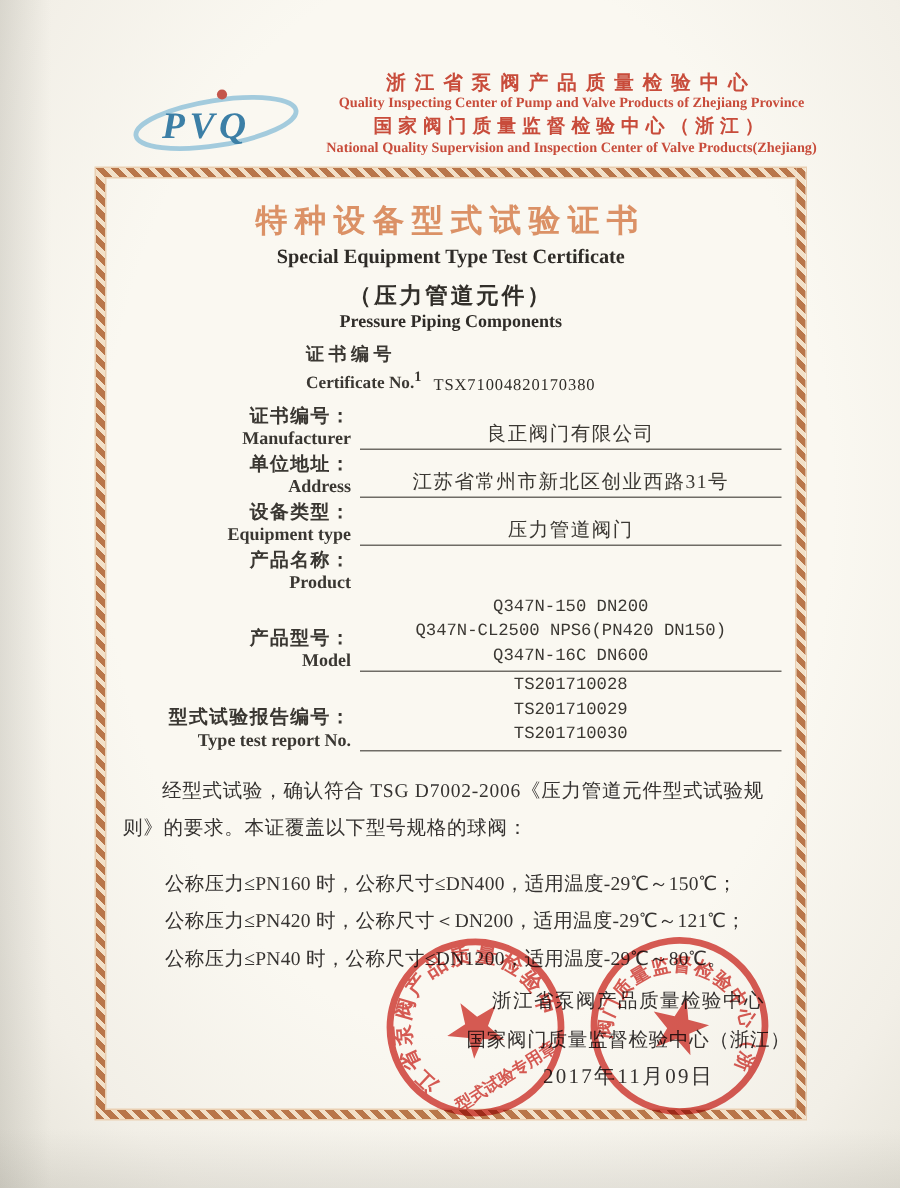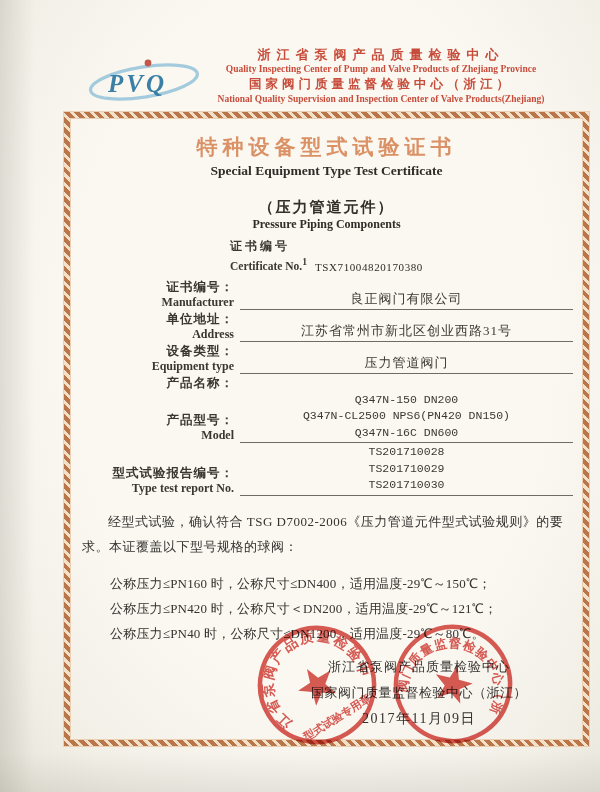--- a/index.html
+++ b/index.html
@@ -14,30 +14,30 @@
 
   
   .logo{position:absolute;left:84px;top:52px;width:120px;height:58px;}
   .hdr{position:absolute;left:198px;top:46px;width:366px;text-align:center;color:#c84c3b;}
   .hdr-zh1{font-size:13px;font-weight:bold;letter-spacing:6px;line-height:17px;white-space:nowrap;}
   .hdr-en1{font-size:9.5px;font-weight:bold;line-height:13px;white-space:nowrap;}
   .hdr-zh2{font-size:12.5px;font-weight:bold;letter-spacing:4px;line-height:17px;white-space:nowrap;}
   .hdr-en2{font-size:9.5px;font-weight:bold;line-height:13px;white-space:nowrap;}
 
   
-  .frame{position:absolute;left:64px;top:112px;width:525px;height:634px;box-sizing:border-box;
+  .frame{position:absolute;left:64px;top:112px;width:473px;height:634px;box-sizing:border-box;
     border:6px solid #bf7c50;
     border-image:repeating-linear-gradient(45deg,#b9764a 0 4px,#f2e0c8 4px 7px) 6;
     box-shadow:0 0 0 1px #eacfb2, inset 0 0 0 1px #eacfb2;
     background:transparent;}
 
   .title-zh{margin-top:15px;text-align:center;font-size:21px;font-weight:bold;letter-spacing:5px;color:#db9166;
     font-family:"Liberation Sans", sans-serif;}
   .title-en{margin-top:2px;text-align:center;font-size:13.5px;font-weight:bold;color:#2f2c28;}
-  .sub-zh{margin-top:19px;text-align:center;font-size:15px;font-weight:bold;letter-spacing:2px;color:#322f2a;}
+  .sub-zh{margin-top:9px;text-align:center;font-size:15px;font-weight:bold;letter-spacing:2px;color:#322f2a;}
   .sub-en{text-align:center;font-size:12px;font-weight:bold;color:#2f2c28;}
 
   .certno{margin-top:7px;display:flex;justify-content:center;align-items:flex-end;gap:8px;}
   .certno-labels{text-align:left;}
   .certno-zh{font-size:12px;font-weight:bold;letter-spacing:3px;line-height:15px;}
   .certno-en{font-size:11.5px;font-weight:bold;line-height:15px;}
   .certno-value{font-size:11px;letter-spacing:.6px;padding-bottom:1px;color:#2e2b27;}
 
   
   .fields{margin:5px 10px 0 6px;}
@@ -132,20 +132,21 @@
           <div class="f-en">Equipment type</div>
         </div>
         <div class="f-value">
           <div class="f-line">压力管道阀门</div>
         </div>
       </div>
 
       <div class="field-row">
         <div class="f-label">
           <div class="f-zh">产品名称：</div>
+          <div class="f-en">Product</div>
         </div>
       </div>
 
       <div class="field-row">
         <div class="f-label">
           <div class="f-zh">产品型号：</div>
           <div class="f-en">Model</div>
         </div>
         <div class="f-value">
           <div class="f-line mono">Q347N-150 DN200</div>

